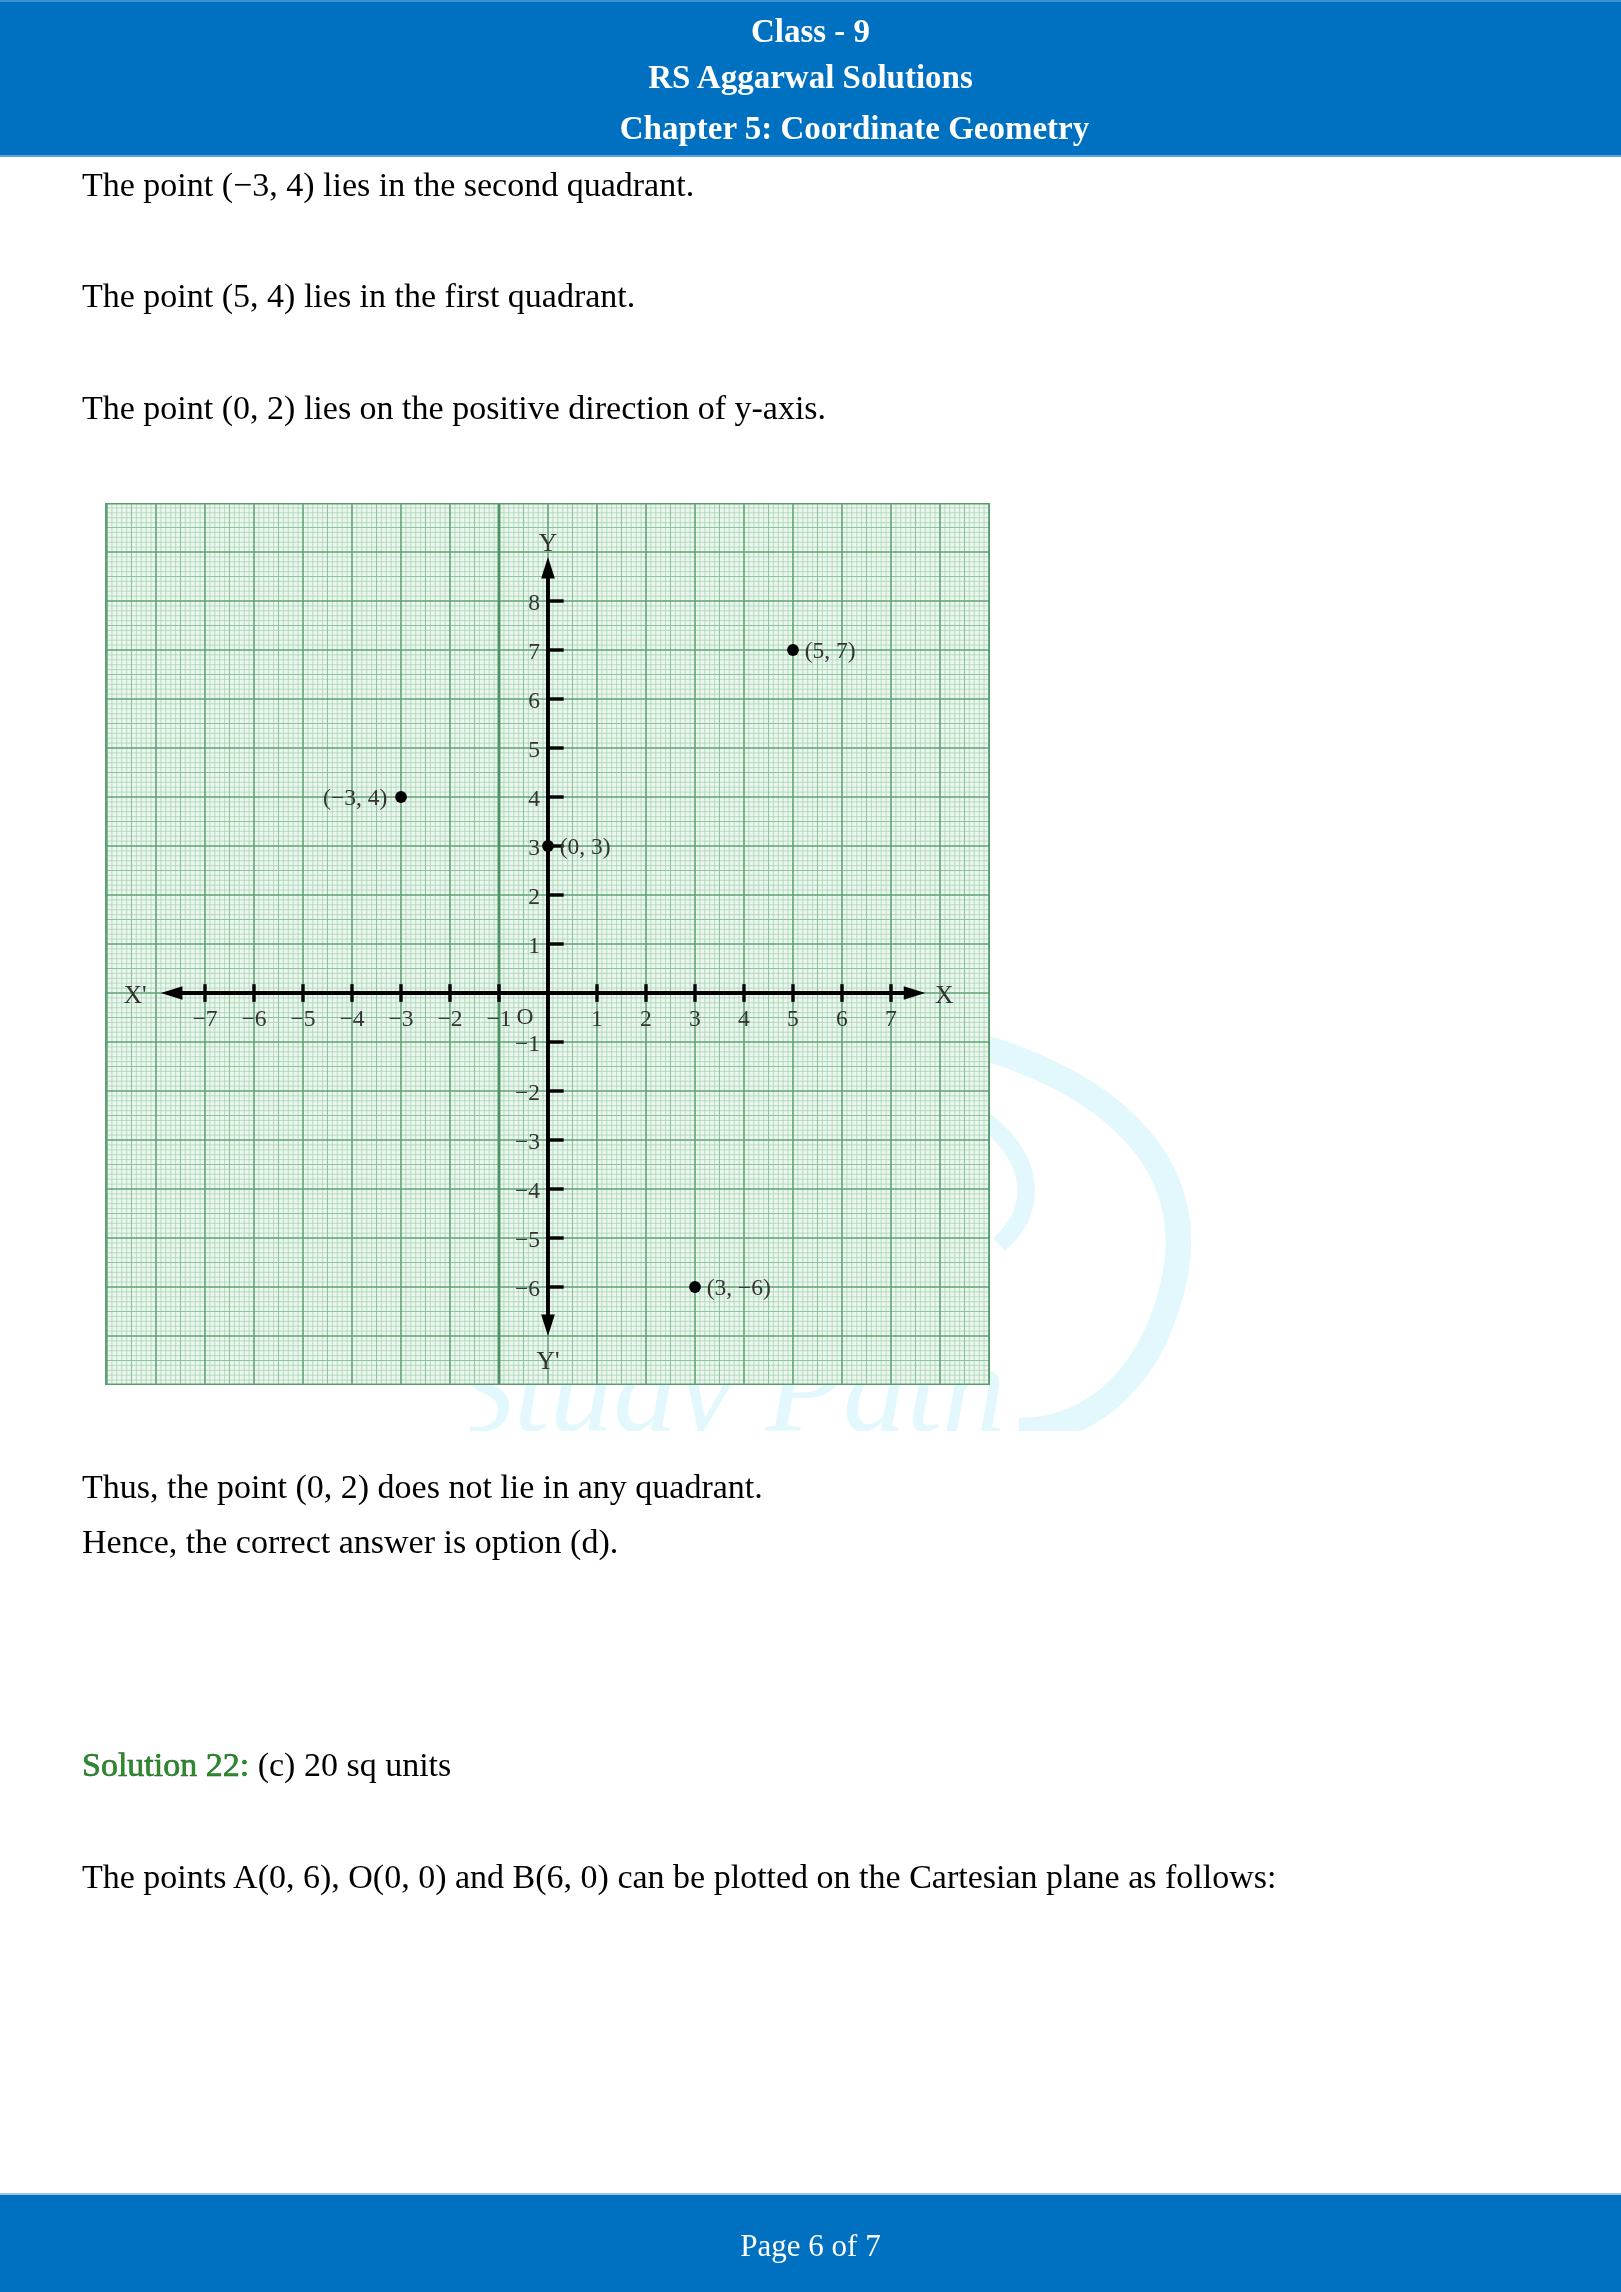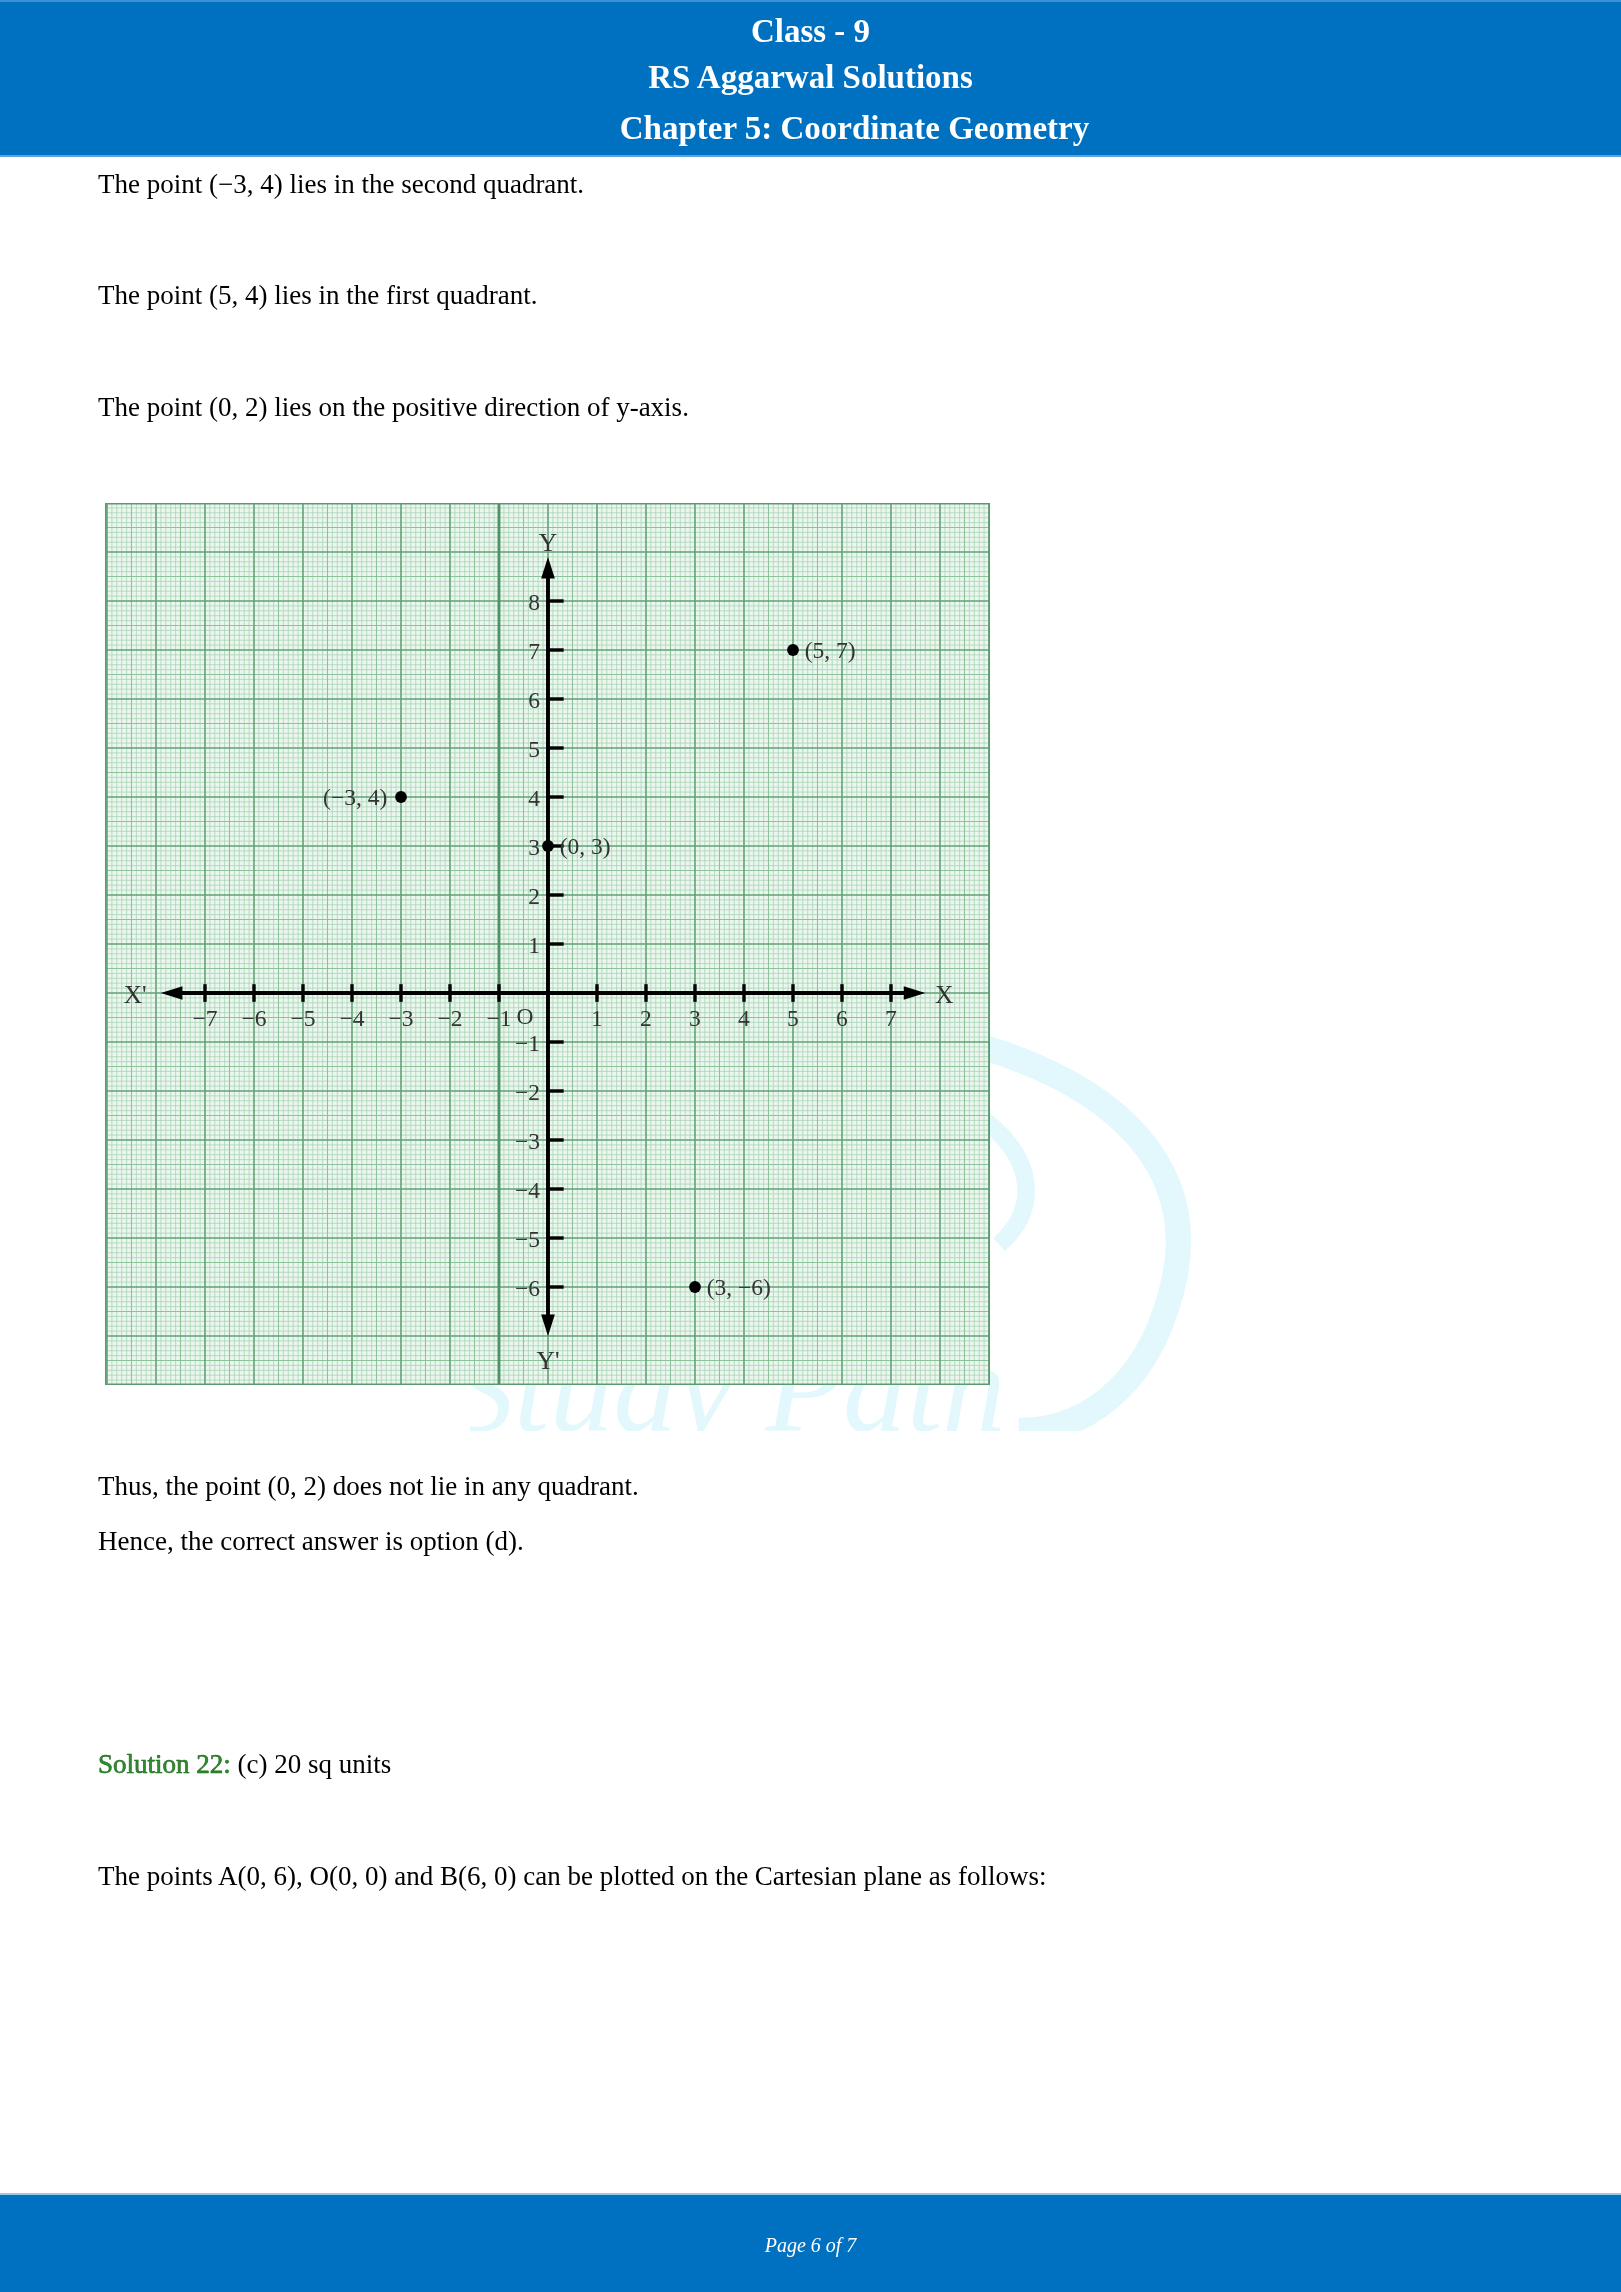--- a/index.html
+++ b/index.html
@@ -14,37 +14,37 @@
     background: #0070C0; border-top: 2.9px solid #3d8fd6; box-sizing: border-box;
     text-align: center; color: #fff;
     border-bottom: 2px solid #5aa3e0;
     font-weight: bold;
   }
   .header .hl { position: absolute; left: 0; width: 100%; font-size: 33px; line-height: 39px; }
   .header .l1 { top: 9.8px; }
   .header .l2 { top: 56px; }
   .header .l3 { top: 107px; padding-left: 44px; }
 
-  .para { position: absolute; left: 98px; font-size: 27px; line-height: 43px; white-space: nowrap; }
+  .para { position: absolute; left: 82px; font-size: 34px; line-height: 43px; white-space: nowrap; }
   .sol-label {
     color: #2E8B2E; font-weight: normal;
     -webkit-text-stroke: 0.6px #1e6b1e;
   }
 
   .graph { position: absolute; left: 105px; top: 503px; width: 885px; height: 882px; }
   .graph svg { display: block; }
 
   .watermark { position: absolute; left: 470px; top: 1019px; width: 725px; height: 412px; pointer-events: none; }
 
   .footer {
     position: absolute; left: 0; top: 2193px; width: 1621px; height: 100px;
     background: #0070C0; border-top: 2.9px solid #9cc9ea; box-sizing: border-box;
     text-align: center; color: #fff;
   }
-  .footer .pg { position: absolute; left: 0; width: 100%; top: 31px; font-size: 20px; line-height: 39px; font-style: italic; }
+  .footer .pg { position: absolute; left: 0; width: 100%; top: 31px; font-size: 31px; line-height: 39px; }
 </style>
 </head>
 <body>
 
 <div class="header">
   <div class="hl l1">Class - 9</div>
   <div class="hl l2">RS Aggarwal Solutions</div>
   <div class="hl l3">Chapter 5: Coordinate Geometry</div>
 </div>
 

